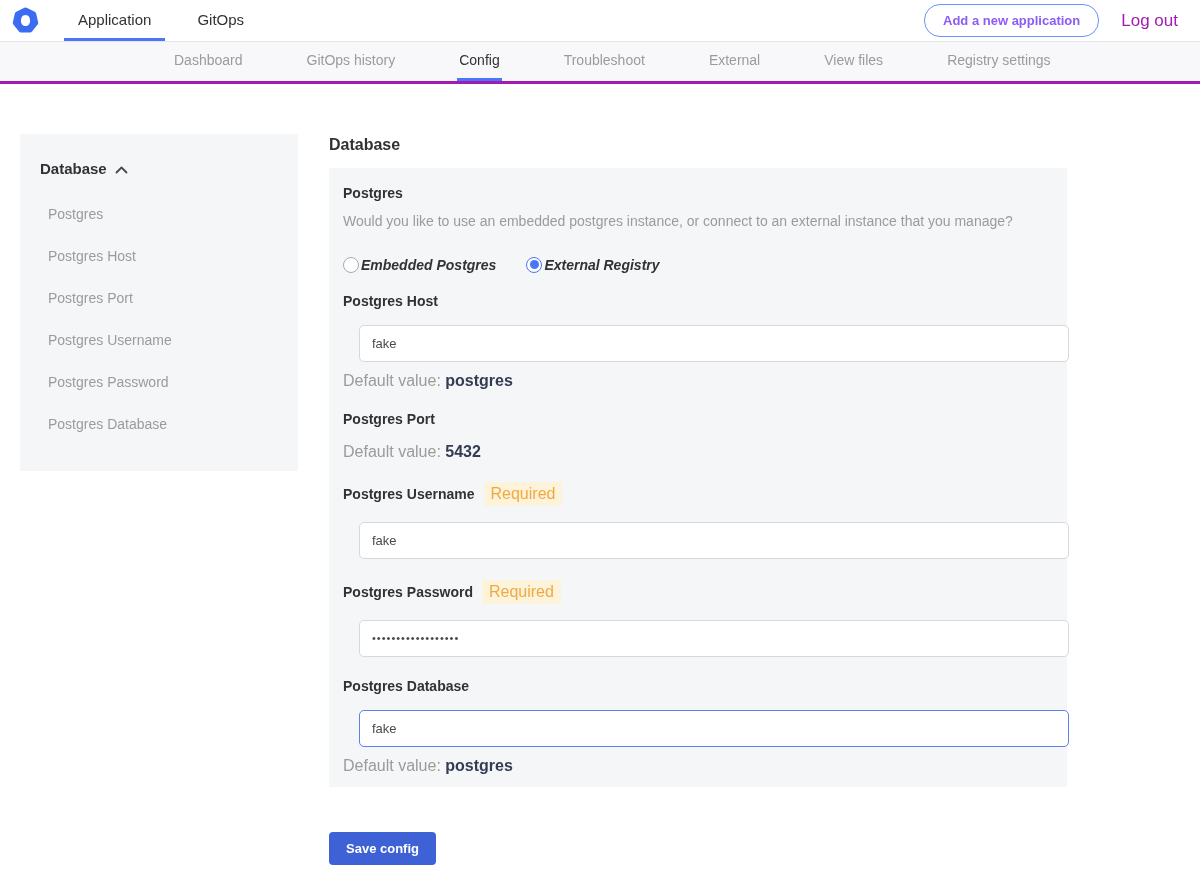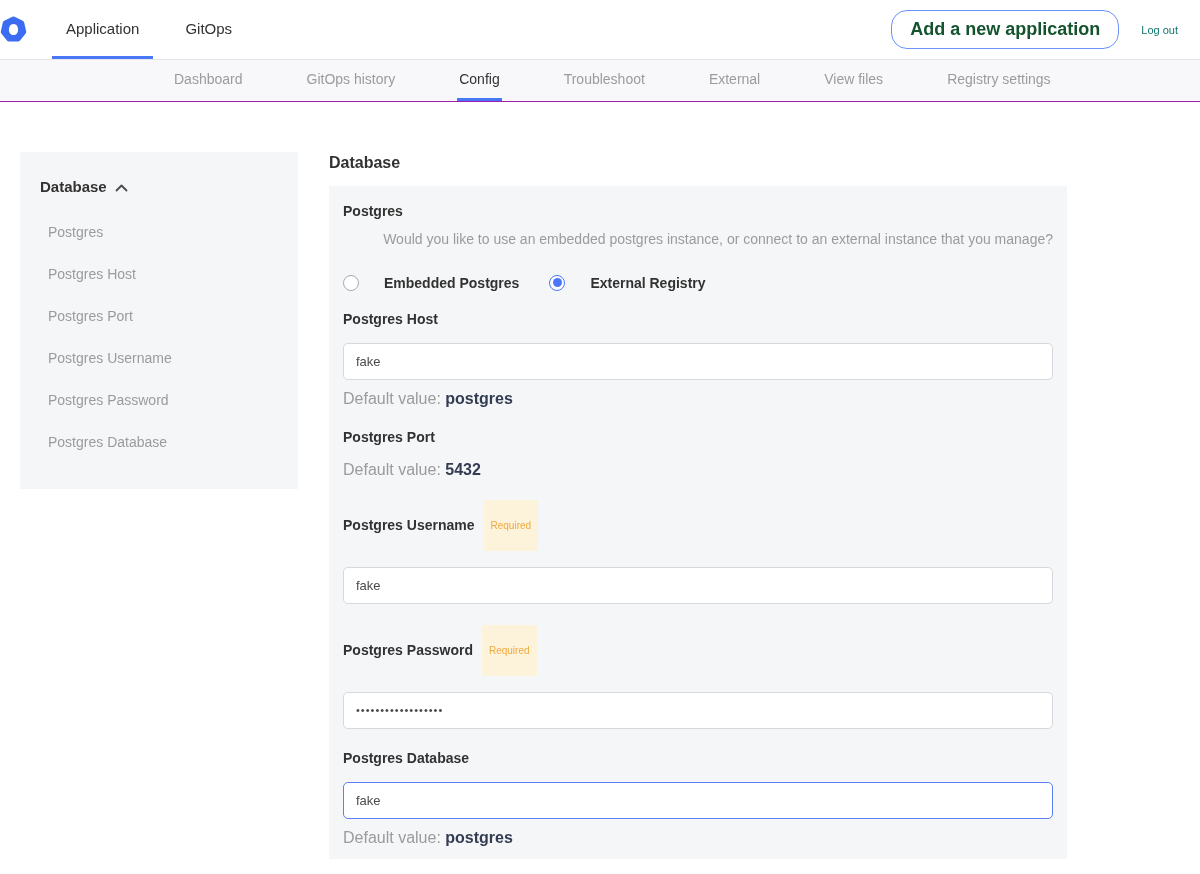--- a/index.html
+++ b/index.html
@@ -7,26 +7,26 @@
   body {
     width: 1200px; height: 874px;
     background: #ffffff;
     font-family: "Liberation Sans", "DejaVu Sans", sans-serif;
     color: #323232;
     overflow: hidden;
   }
 
   
   .topbar {
-    height: 60px;
+    height: 42px;
     display: flex;
     align-items: stretch;
     border-bottom: 1px solid #e6e6e9;
     background: #fff;
-    padding-left: 0;
+    padding-left: 12px;
   }
   .logo-wrap {
     display: flex; align-items: center;
     padding: 0 16px 0 0;
   }
   .top-tabs { display: flex; align-items: stretch; }
   .top-tab {
     display: flex; align-items: center;
     padding: 0 14px;
     margin: 0 9px;
@@ -37,36 +37,36 @@
   }
   .top-tab.active { border-bottom-color: #4a77f7; font-weight: 400; }
   .topbar-right {
     margin-left: auto;
     display: flex; align-items: center;
     gap: 22px;
     padding-right: 22px;
   }
   .pill-btn {
     border: 1px solid #6b93f8;
-    color: #14532d;
+    color: #8b5cf6;
     background: #fff;
     font-weight: bold;
-    font-size: 18px;
+    font-size: 13px;
     border-radius: 16px;
     padding: 8px 18px;
     cursor: pointer;
     font-family: inherit;
   }
-  .logout { font-size: 11px; color: #0f766e; cursor: pointer; }
+  .logout { font-size: 17px; color: #a21caf; cursor: pointer; }
 
   
   .subnav {
     height: 42px;
     background: #f8f8fa;
-    border-bottom: 1px solid #a21caf;
+    border-bottom: 3px solid #a21caf;
     display: flex;
     align-items: stretch;
     padding-left: 142px;
   }
   .subnav-tab {
     display: flex; align-items: center;
     margin: 0 30px;
     font-size: 14px;
     color: #9b9b9b;
     cursor: pointer;
@@ -106,60 +106,61 @@
   .main-title {
     font-size: 16px; font-weight: bold; color: #323232;
     margin: 2px 0 14px 0;
   }
 
   .config-panel {
     background: #f5f6f8;
     padding: 17px 14px 12px 14px;
   }
   .group-label { font-size: 14px; font-weight: bold; color: #323232; }
-  .group-help { font-size: 14px; color: #9b9b9b; margin-top: 11px; line-height: 1.35; text-align: right; }
+  .group-help { font-size: 14px; color: #9b9b9b; margin-top: 11px; line-height: 1.35; }
 
   .radio-row { display: flex; align-items: center; gap: 30px; margin: 26px 0 20px 0; }
-  .radio-opt { display: flex; align-items: center; gap: 25px; cursor: pointer; }
+  .radio-opt { display: flex; align-items: center; gap: 2px; cursor: pointer; font-style: italic; }
   .radio-circle {
     width: 16px; height: 16px; border-radius: 50%;
     border: 1px solid #a9abb3; background: #fff;
     display: inline-flex; align-items: center; justify-content: center;
     flex: none;
   }
   .radio-circle.checked { border: 1px solid #4a77f7; }
   .radio-circle.checked::after {
     content: ""; width: 9px; height: 9px; border-radius: 50%;
     background: #4a77f7;
   }
   .radio-label { font-size: 14px; font-weight: bold; color: #323232; }
 
   .field { margin-bottom: 21px; }
   .field-label-row { display: flex; align-items: center; margin-bottom: 16px; }
   .field-label { font-size: 14px; font-weight: bold; color: #323232; }
   .required-badge {
     margin-left: 9px;
-    font-size: 10px;
+    font-size: 16px;
     color: #f0a941;
     background: #fdf3da;
-    padding: 20px 7px;
+    padding: 3px 7px;
     border-radius: 2px;
     text-align: center;
   }
   .text-input {
     width: 100%;
     height: 37px;
     border: 1px solid #d6d8dd;
     border-radius: 5px;
     background: #fff;
     padding: 0 12px;
     font-size: 13px;
     color: #4a4a4a;
     font-family: inherit;
     outline: none;
+    margin-left: 16px;
   }
   .text-input.focused { border-color: #5a80f2; }
   .field-help { font-size: 16px; color: #9b9b9b; margin-top: 10px; }
   .field-help b { color: #333c52; font-weight: bold; }
 
   .save-btn {
     margin: 45px 0 0 0;
     background: #3e62d6;
     color: #fff;
     font-weight: bold;

